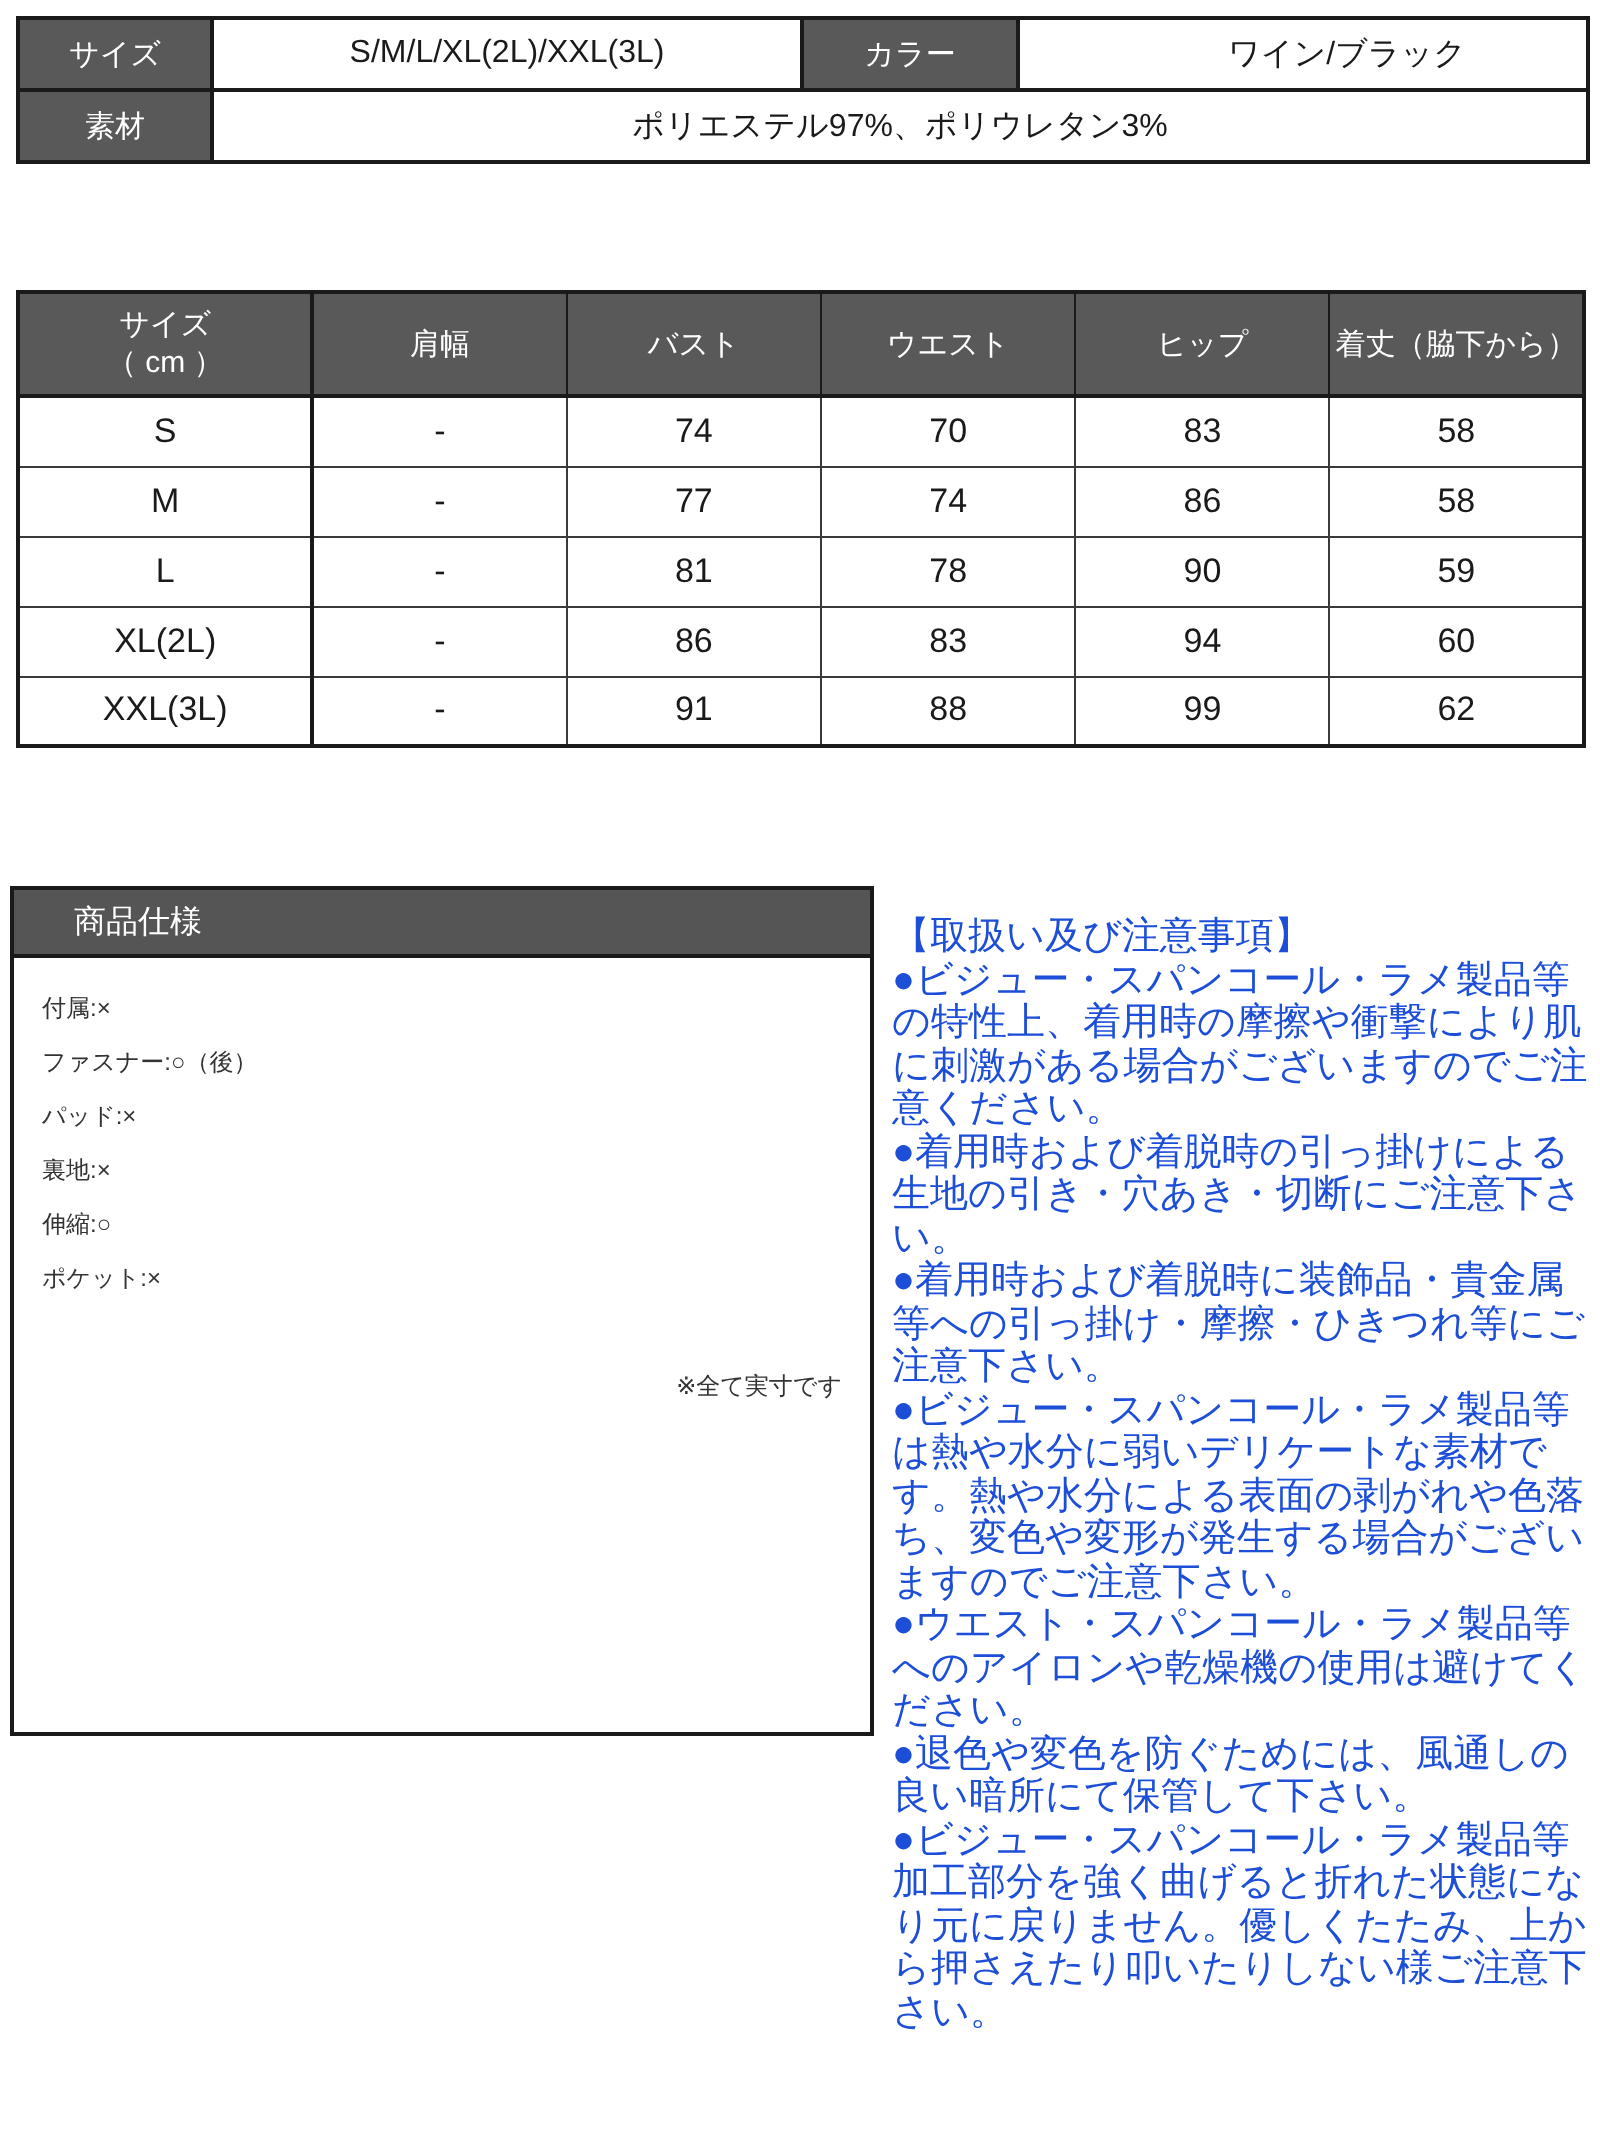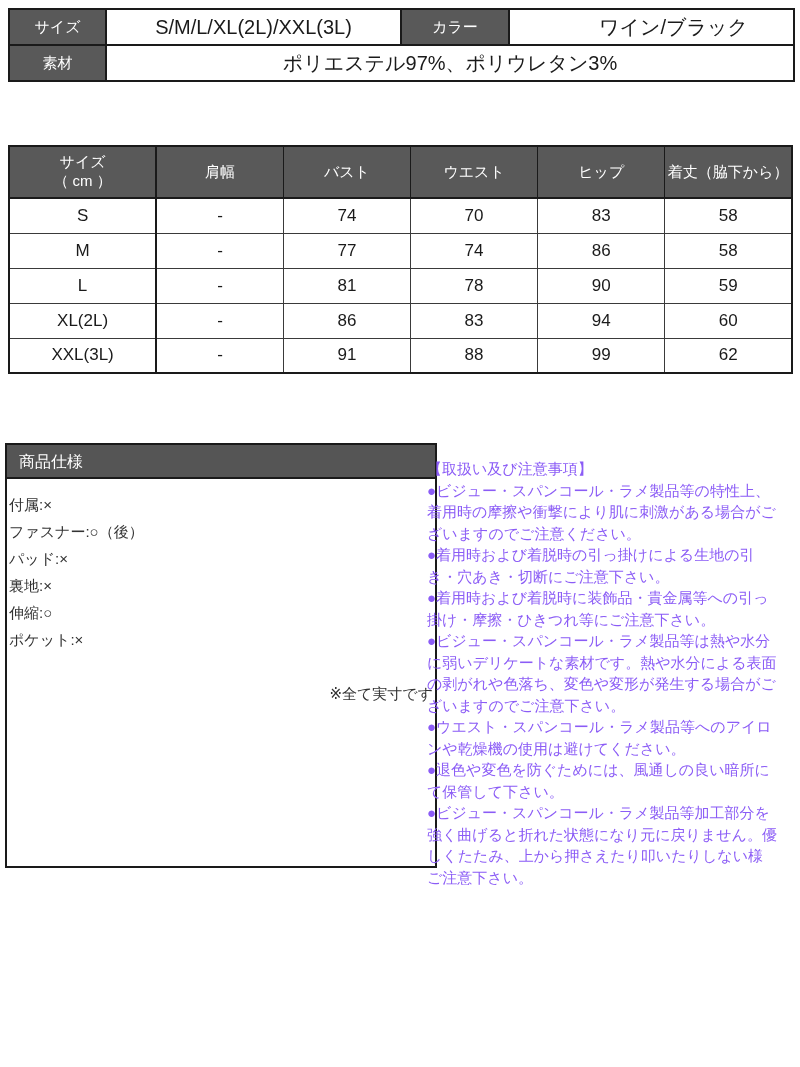--- a/index.html
+++ b/index.html
@@ -15,21 +15,21 @@
 
   
   table.info-table {
     position:absolute; left:8px; top:8px; width:785px;
     border-collapse:collapse; table-layout:fixed;
   }
   table.info-table td {
     border:2px solid #1a1a1a;
     height:36px;
     text-align:center; vertical-align:middle;
-    font-size:20px;
+    font-size:16px;
   }
   table.info-table td.dark {
     background:#595959; color:#ffffff;
     font-size:15px;
   }
   td.col-size-label   { width:97px; }
   td.col-size-value   { width:295px; }
   td.col-color-label  { width:108px;margin-left:20px; }
   td.col-color-value  { width:285px;padding-left:44px; }
 
@@ -61,32 +61,32 @@
   
   .spec-box {
     position:absolute; left:5px; top:443px;
     width:432px; height:425px;
     border:2px solid #1a1a1a;
     background:#ffffff;
   }
   .spec-header {
     background:#555555; color:#ffffff;
     height:34px; line-height:34px;
-    padding-left:12px; font-size:16px;
+    padding-left:30px; font-size:16px;
     border-bottom:2px solid #1a1a1a;
   }
-  .spec-body { padding:12px 2px; font-size:15px; color:#333333; }
+  .spec-body { padding:12px 14px; font-size:12px; color:#333333; }
   .spec-body ul { list-style:none; }
   .spec-body li { line-height:27px; }
   .spec-note { margin-top:27px; line-height:27px;text-align:right; }
 
   
   .precautions {
-    position:absolute; left:427px; top:458px; width:350px;
-    font-size:15px; line-height:21.5px; color:#8b5cf6;
+    position:absolute; left:446px; top:458px; width:350px;
+    font-size:19px; line-height:21.5px; color:#1d4ed8;
   }
   .prec-title { margin-bottom:1px; }
   .precautions p { margin:0; }
 </style>
 </head>
 <body>
 
 <div class="page">
 
   <table class="info-table">

